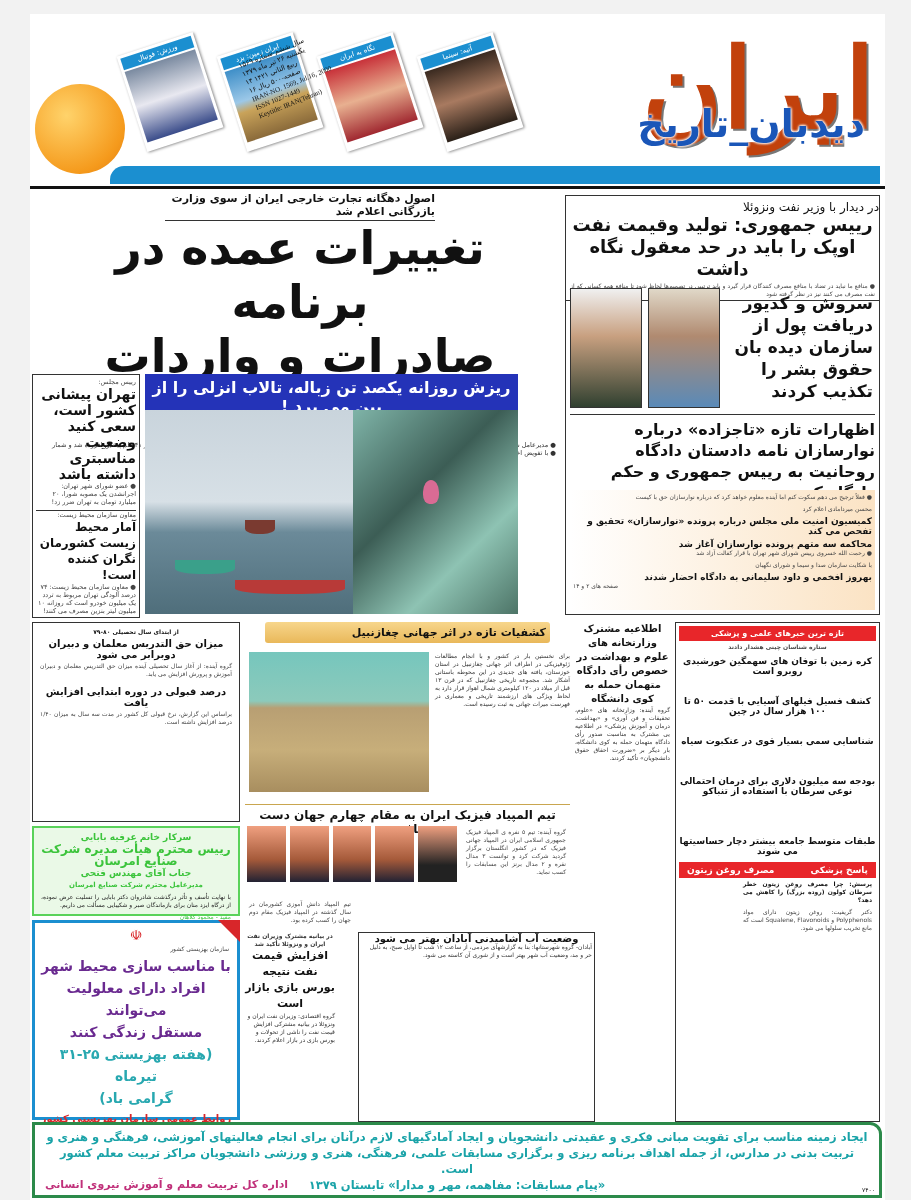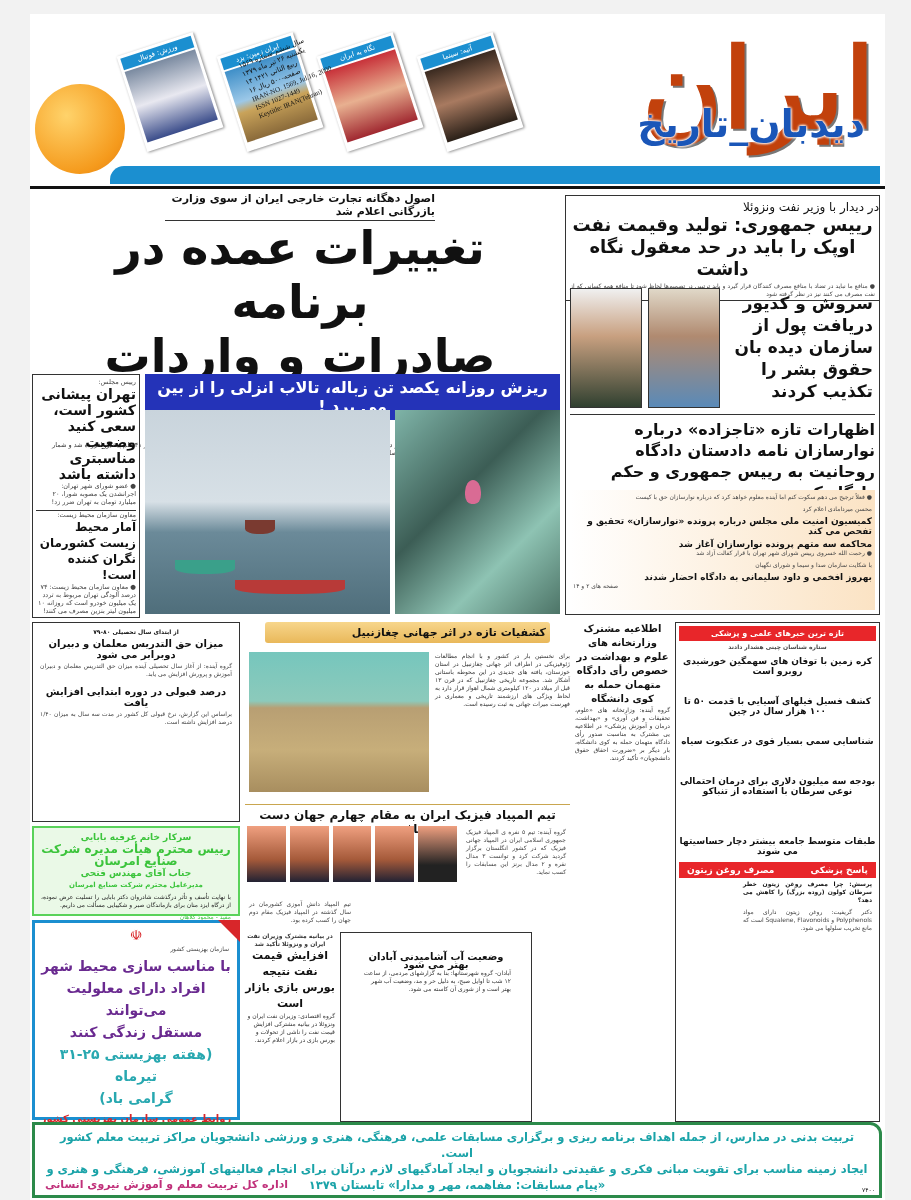--- a/index.html
+++ b/index.html
@@ -14,21 +14,21 @@
 .promo .lbl{background:#1b8fd0;color:#fff;font-size:7px;text-align:center;padding:2px 0}
 .logo{position:absolute;right:10px;top:20px;width:300px;height:130px}
 .logo .red{position:absolute;right:0;top:0;font-size:110px;font-weight:bold;color:#c2410c;font-family:"DejaVu Serif",serif;line-height:1;text-shadow:2px 2px 0 #777}
 .logo .blue{position:absolute;right:10px;top:68px;font-size:38px;font-weight:bold;color:#1a56b8;text-shadow:0 0 3px #fff,0 0 3px #fff,0 0 3px #fff}
 .issue{position:absolute;left:215px;top:24px;transform:rotate(-22deg);font-size:7px;line-height:9px;direction:ltr;text-align:left;width:120px;font-family:"Liberation Serif",serif}
 .t{font-size:6px;line-height:8px;color:#444;text-align:justify;padding:2px 4px}
 .lead{position:absolute;left:10px;top:178px;width:520px}
 .kicker{font-size:11px;font-weight:bold;text-align:right;border-bottom:1px solid #333;width:270px;margin:0 auto;padding-bottom:2px}
 .bighead{font-size:46px;font-weight:900;text-align:center;line-height:54px;font-family:"DejaVu Sans",sans-serif}
 .bullets{font-size:6.5px;color:#333;display:flex;justify-content:space-between;padding:0 4px;margin-top:4px}
-.anzali{position:absolute;left:115px;top:360px;width:415px;height:240px}
+.anzali{position:absolute;left:115px;top:360px;width:373px;height:240px}
 .anzali .bar{background:#2433b8;color:#fff;font-size:16px;font-weight:bold;text-align:center;padding:4px 0}
 .img-boats{position:absolute;left:0;top:36px;width:245px;height:204px;background:linear-gradient(#c9d4dc 0,#d7e0e6 45%,#6b8a99 60%,#4f6e7b 100%)}
 .img-lotus{position:absolute;right:0;top:36px;width:165px;height:204px;background:linear-gradient(135deg,#7fb4a8,#3c5d55 40%,#8ec3b3 70%,#4d7467)}
 .lotus-flower{position:absolute;left:70px;top:70px;width:16px;height:24px;border-radius:50% 50% 40% 40%;background:#d96b94}
 .boat{position:absolute;height:14px;border-radius:0 0 40% 40%}
 .sidebox{position:absolute;left:2px;top:360px;width:108px;height:244px;border:1px solid #333;padding:3px}
 .sidebox .s{font-size:6.5px;color:#444}
 .sidebox .hh{font-size:15px;font-weight:bold;line-height:20px;text-align:right}
 .rightcol{position:absolute;left:535px;top:181px;width:315px;height:420px;border:1px solid #333}
 .oil-kick{font-size:12px;text-align:right;margin-top:4px}
@@ -58,21 +58,21 @@
 .faces{position:absolute;left:2px;top:22px;width:210px;height:56px;display:flex;gap:4px}
 .faces div{flex:1;background:linear-gradient(#f0a080,#a55a3a 60%,#223 100%)}
 .vertical{position:absolute;left:545px;top:608px;width:95px;height:500px;font-size:6px;line-height:8px;color:#333;text-align:justify}
 .vertical .hh{font-size:10px;font-weight:bold;text-align:center;line-height:14px;color:#111}
 .sci{position:absolute;left:645px;top:608px;width:205px;height:500px;border:1px solid #333;padding:3px}
 .sci .bar{background:#e8262a;color:#fff;font-size:8px;text-align:center;padding:3px;font-weight:bold}
 .sci .hh{font-size:9px;font-weight:bold;text-align:center;margin-top:3px}
 .medbar{background:#e8262a;color:#fff;font-size:9px;font-weight:bold;display:flex;justify-content:space-between;padding:3px 8px;margin-top:6px}
 .oilbrief{position:absolute;left:215px;top:918px;width:90px;height:190px;font-size:6px;line-height:8px;color:#333}
 .oilbrief .hh{font-size:11px;font-weight:bold;text-align:center;line-height:16px;color:#111}
-.abadan{position:absolute;left:310px;top:918px;width:192px;height:190px;border:1px solid #333;padding:20px;font-size:6px;line-height:8px;color:#333}
+.abadan{position:absolute;left:328px;top:918px;width:237px;height:190px;border:1px solid #333;padding:2px;font-size:6px;line-height:8px;color:#333}
 .abadan .hh{font-size:10px;font-weight:bold;text-align:center;color:#111}
 .footer{position:absolute;left:2px;top:1108px;width:850px;height:76px;border:3px solid #2c8a4a;border-radius:0 12px 0 0;padding:4px 10px}
 .footer .ft{color:#1aa3a8;font-size:11.5px;font-weight:bold;text-align:center;line-height:16px}
 .footer .sig{color:#c0307a;font-size:11px;font-weight:bold;position:absolute;left:10px;bottom:4px}
 .footer .code{position:absolute;right:4px;bottom:2px;font-size:6px}
 </style>
 </head>
 <body>
 
 <div class="page">
@@ -245,20 +245,20 @@
     <div class="hh">افزایش قیمت نفت نتیجه بورس بازی بازار است</div>
     <div>گروه اقتصادی: وزیران نفت ایران و ونزوئلا در بیانیه مشترکی افزایش قیمت نفت را ناشی از تحولات و بورس بازی در بازار اعلام کردند.</div>
   </div>
 
   <div class="abadan">
     <div class="hh">وضعیت آب آشامیدنی آبادان بهتر می شود</div>
     <div>آبادان- گروه شهرستانها: بنا به گزارشهای مردمی، از ساعت ۱۲ شب تا اوایل صبح، به دلیل حر و مد، وضعیت آب شهر بهتر است و از شوری آن کاسته می شود.</div>
   </div>
 
   <div class="footer">
+    <div class="ft">ایجاد زمینه مناسب برای تقویت مبانی فکری و عقیدتی دانشجویان و ایجاد آمادگیهای لازم درآنان برای انجام فعالیتهای آموزشی، فرهنگی و هنری و</div>
     <div class="ft">تربیت بدنی در مدارس، از جمله اهداف برنامه ریزی و برگزاری مسابقات علمی، فرهنگی، هنری و ورزشی دانشجویان مراکز تربیت معلم کشور است.</div>
-    <div class="ft">ایجاد زمینه مناسب برای تقویت مبانی فکری و عقیدتی دانشجویان و ایجاد آمادگیهای لازم درآنان برای انجام فعالیتهای آموزشی، فرهنگی و هنری و</div>
     <div class="ft">«پیام مسابقات: مفاهمه، مهر و مدارا» تابستان ۱۳۷۹</div>
     <div class="sig">اداره کل تربیت معلم و آموزش نیروی انسانی</div>
     <div class="code">۷۴۰۰</div>
   </div>
 
 </div>
 
 </body></html>

